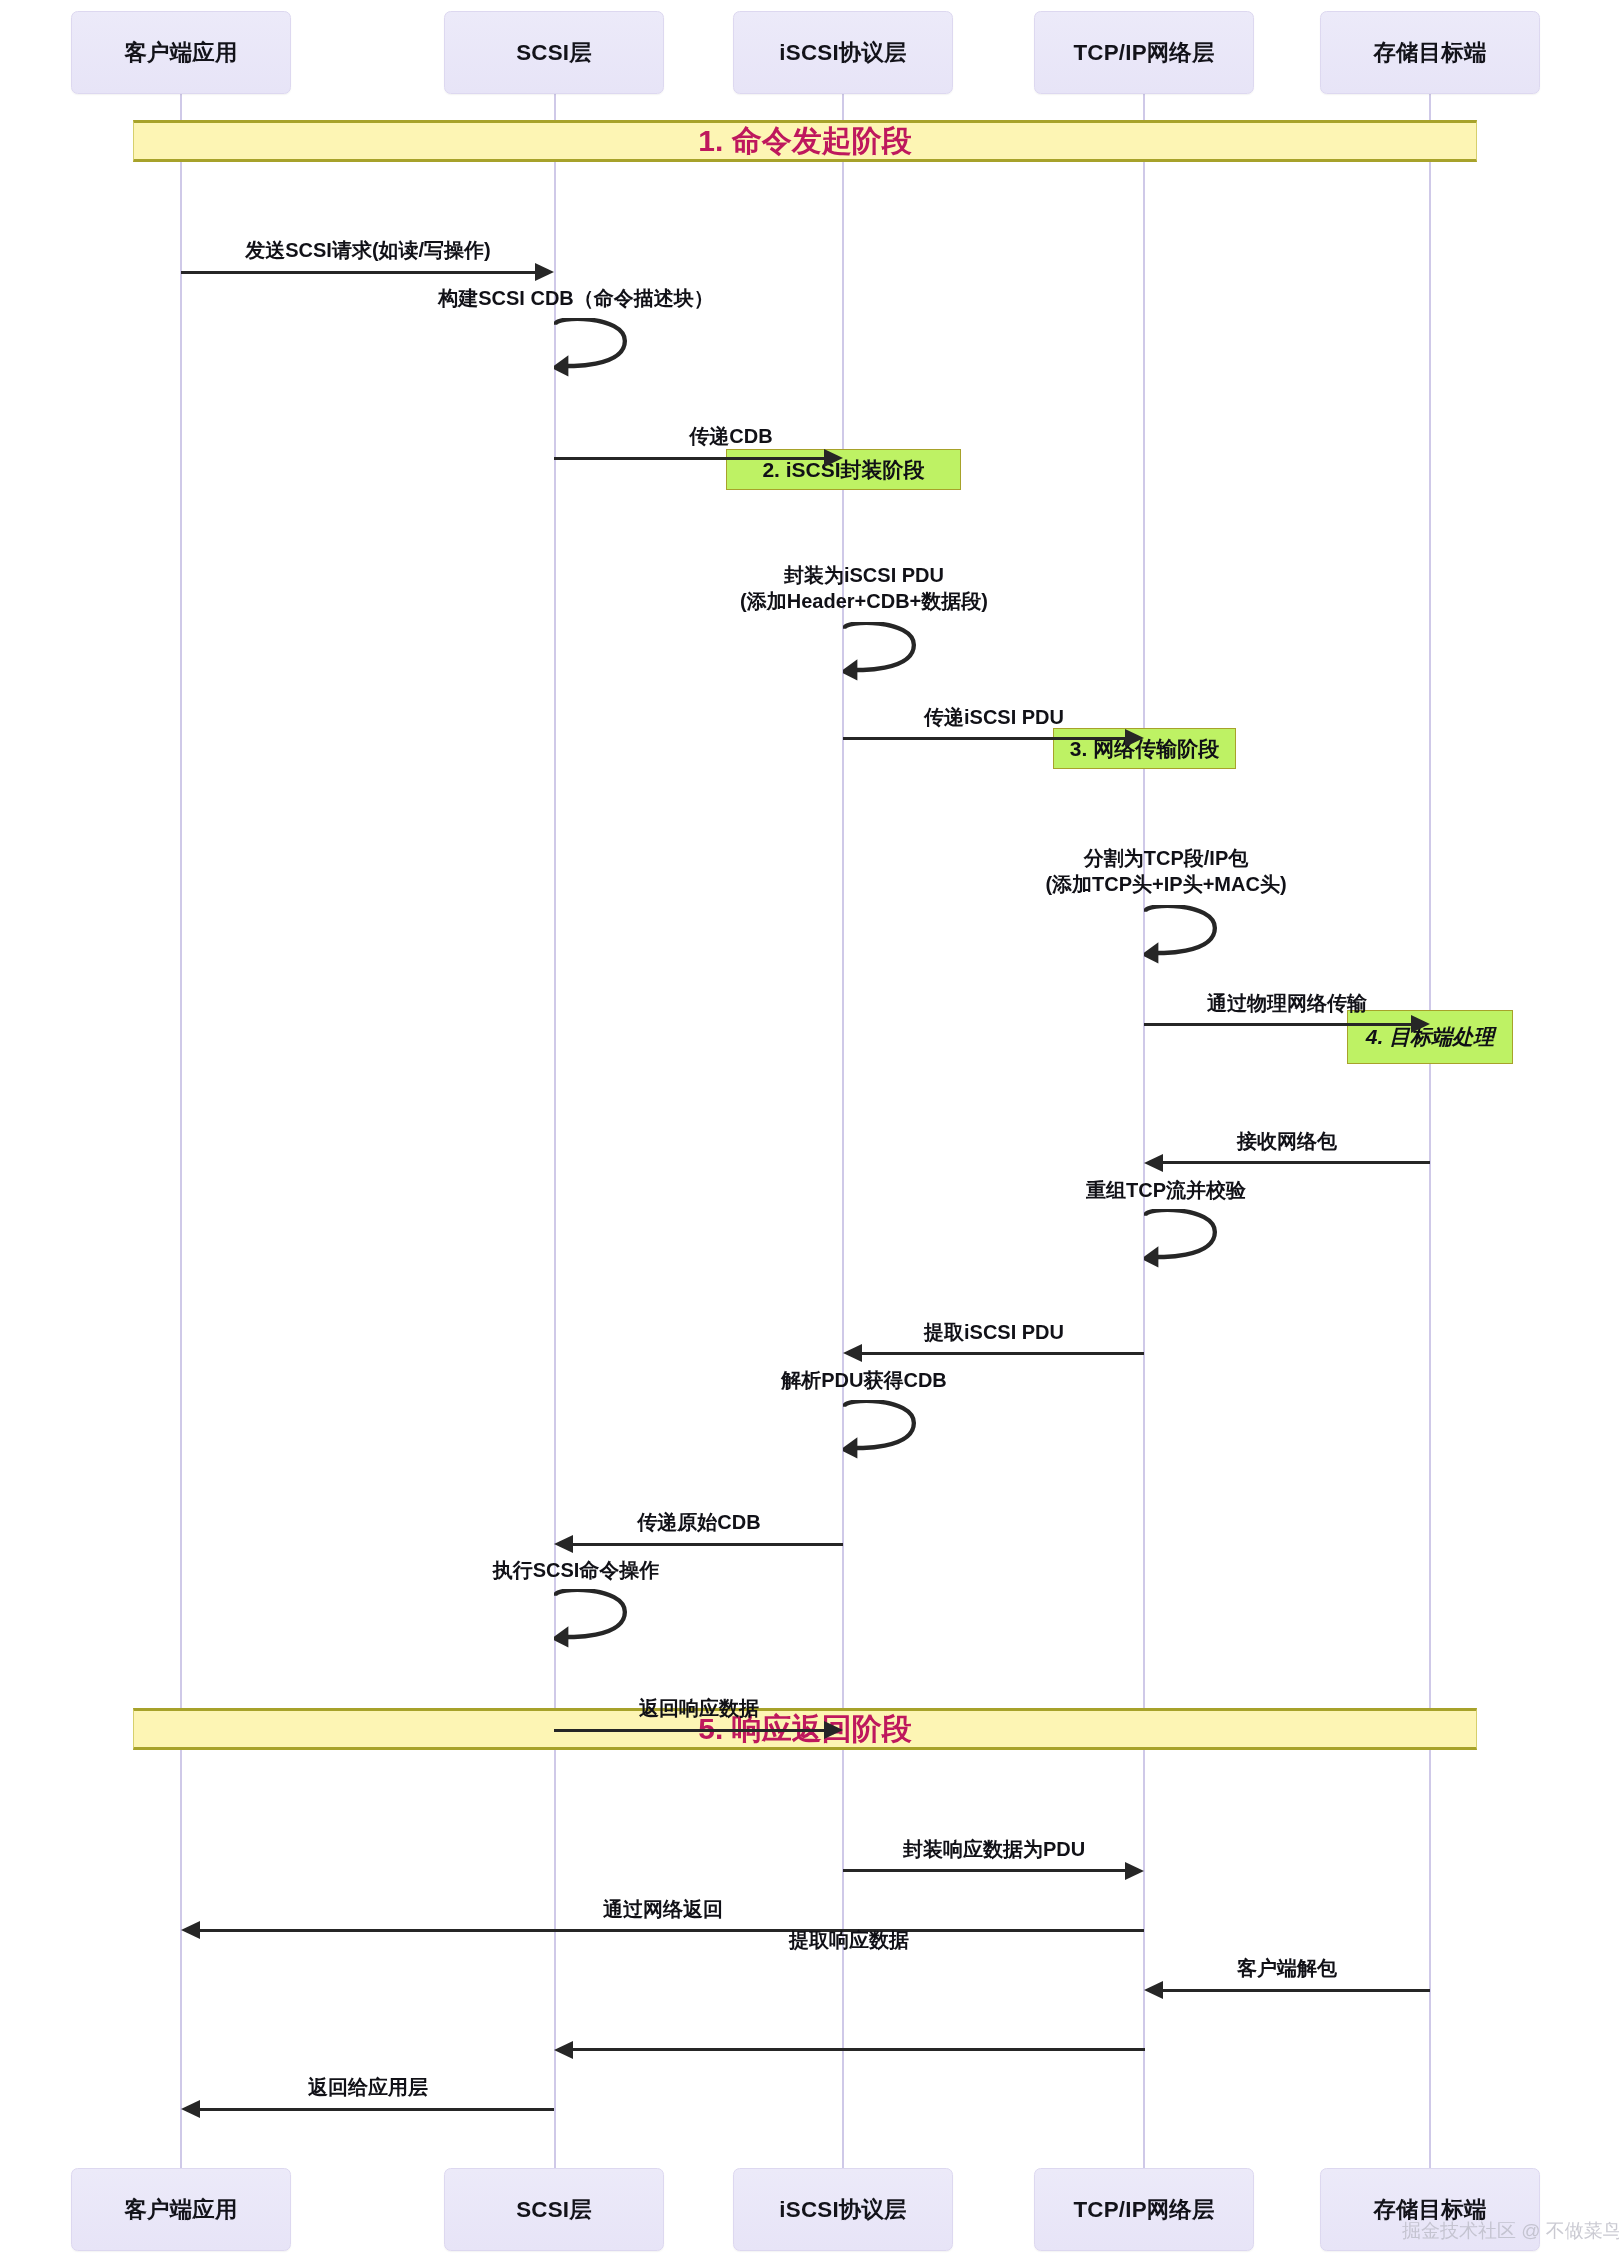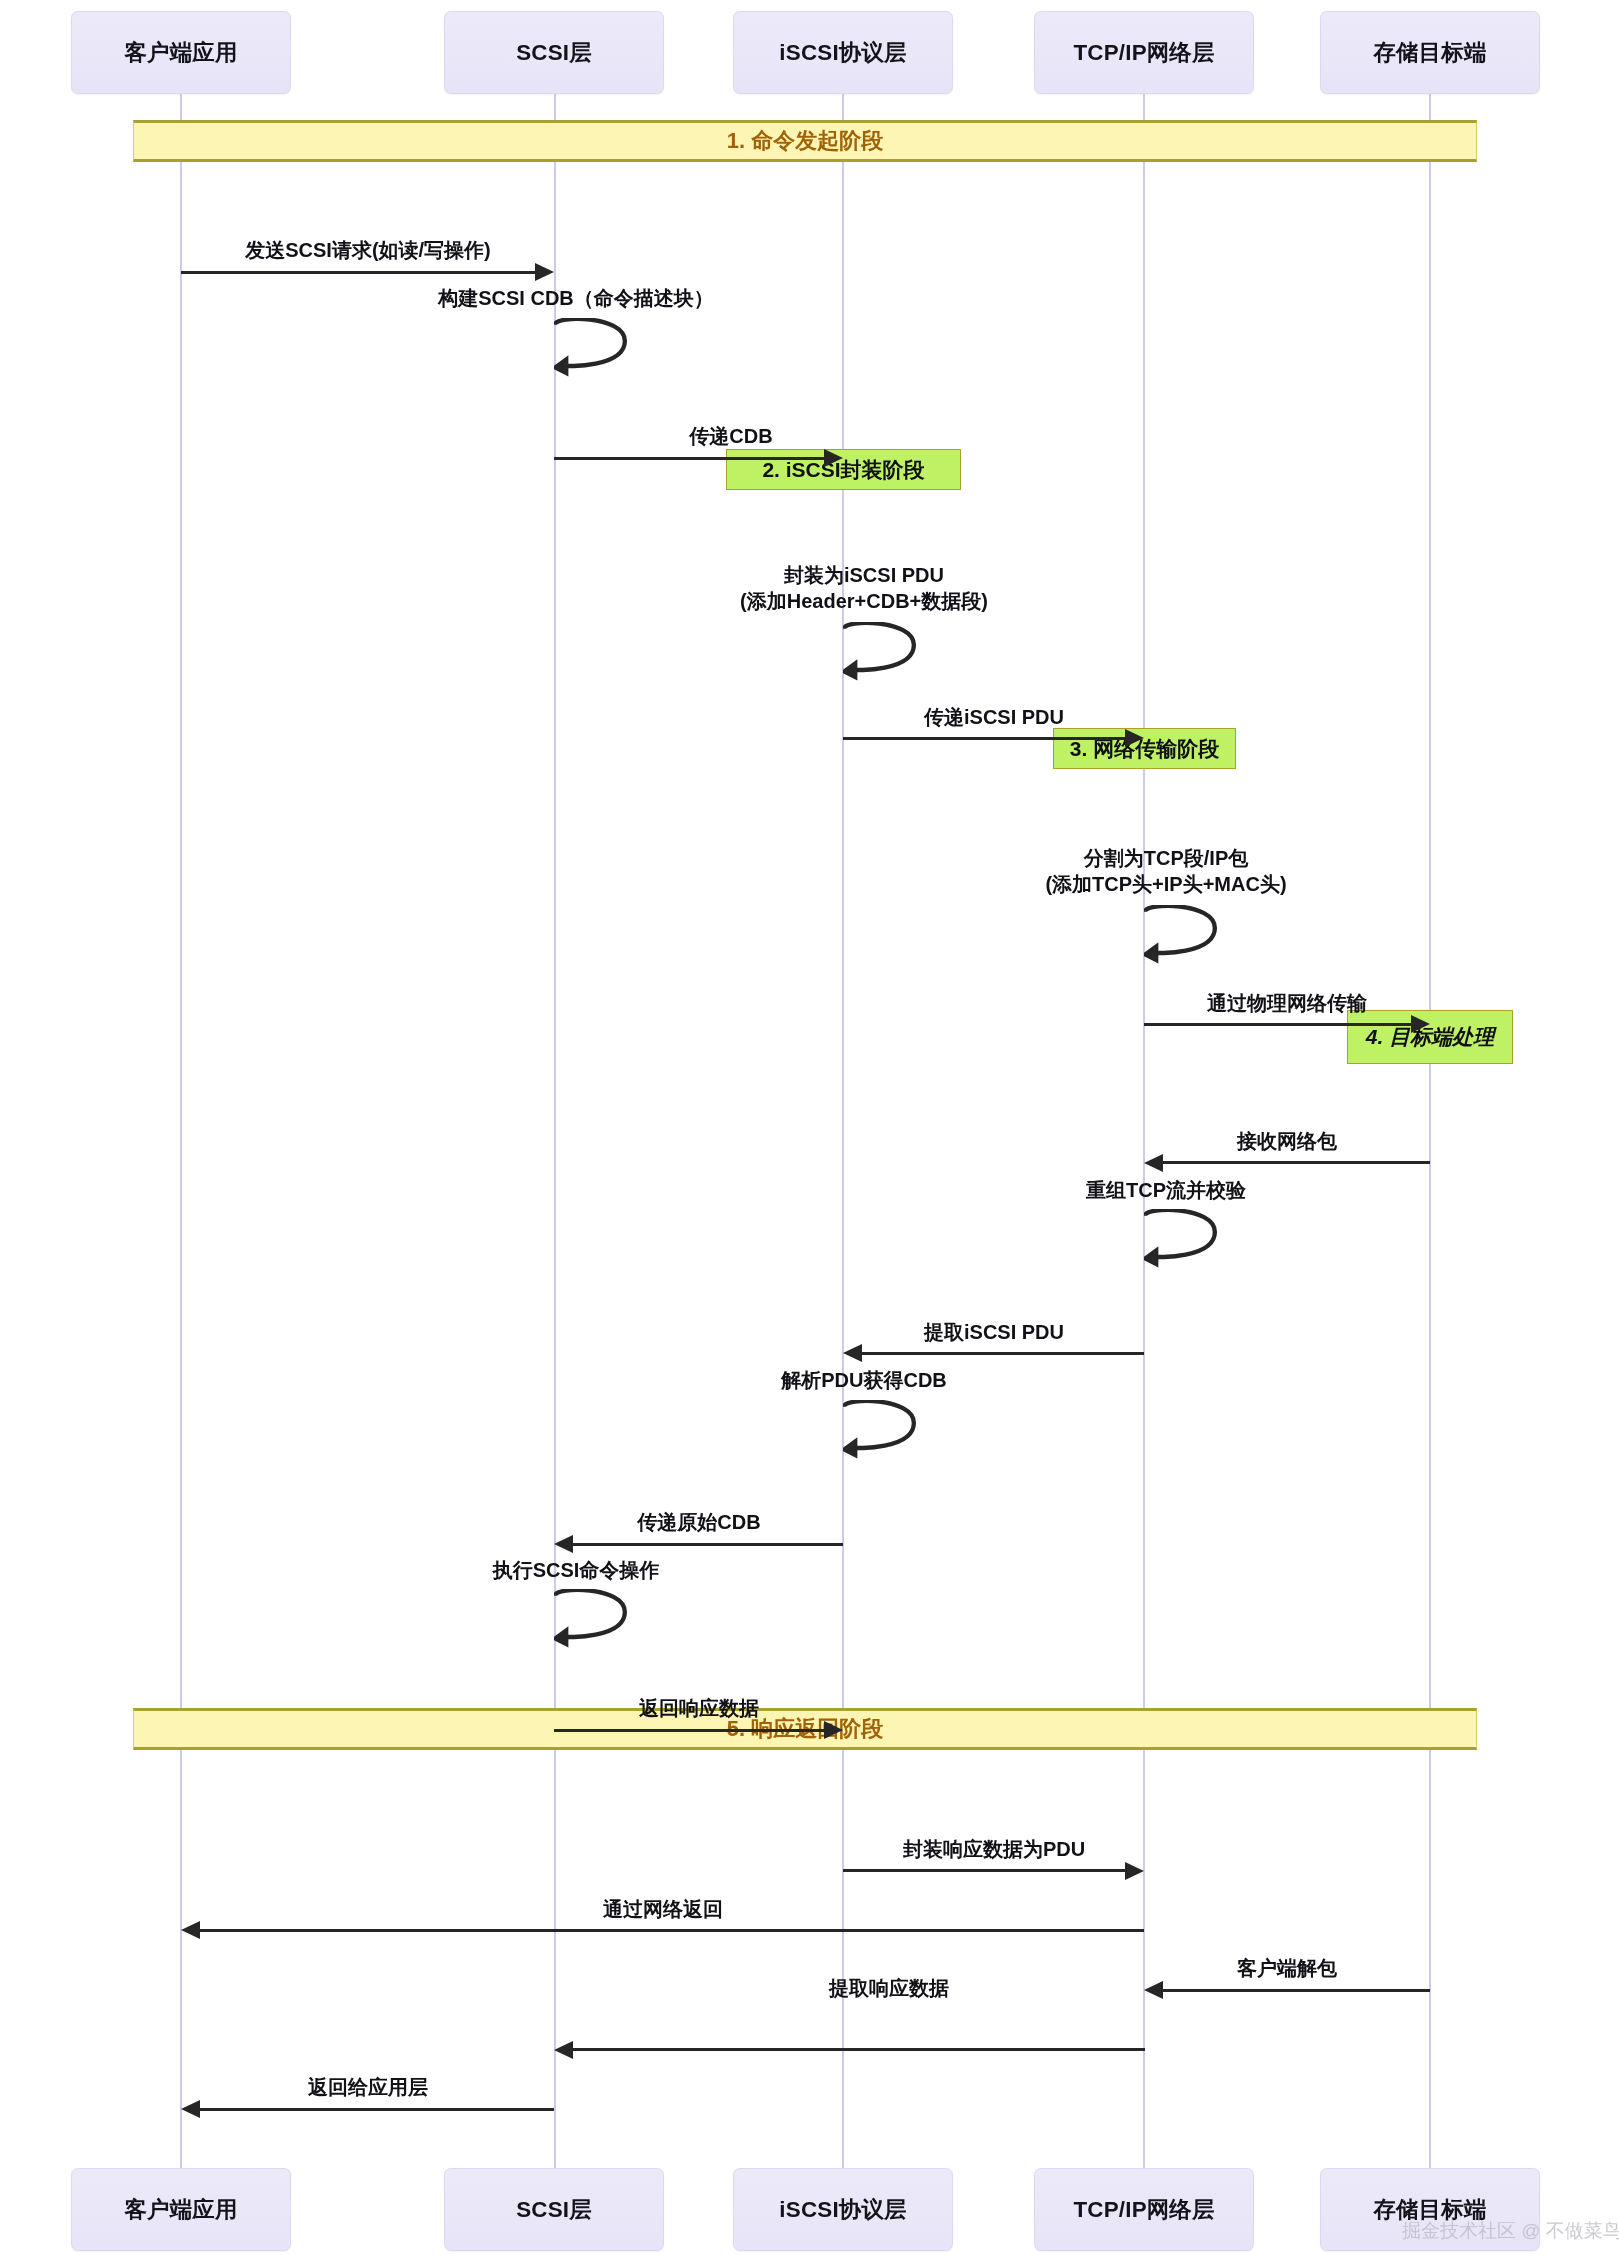--- a/index.html
+++ b/index.html
@@ -28,21 +28,21 @@
   .phase-bar{
     position:absolute;
     background:#fdf5b4;
     border-top:3.3px solid #a7a22a;
     border-bottom:3.3px solid #a7a22a;
     border-left:1.4px solid #d6cf6d;
     border-right:1.4px solid #d6cf6d;
     display:flex;align-items:center;justify-content:center;
     box-sizing:border-box;
   }
-  .phase-bar span{font-size:22px;font-weight:bold;color:#a16207;white-space:nowrap;}
+  .phase-bar span{font-size:30px;font-weight:bold;color:#be185d;white-space:nowrap;}
 
   
   .phase-note{
     position:absolute;
     background:#bef264;
     border:1.9px solid #a7a22a;
     display:flex;align-items:center;justify-content:center;
     box-sizing:border-box;
   }
   .phase-note span{font-size:21px;font-weight:bold;color:#101016;white-space:nowrap;}
@@ -185,21 +185,21 @@
     <div class="arrow-head right" style="top: 1721px; left: 824px;"></div>
     <div class="msg-label" style="left: 994px; top: 1837px; white-space: pre-line;">封装响应数据为PDU</div>
     <div class="arrow-line" style="left: 843px; width: 285px; top: 1869px;"></div>
     <div class="arrow-head right" style="top: 1862px; left: 1125px;"></div>
     <div class="msg-label" style="left: 663px; top: 1897px; white-space: pre-line;">通过网络返回</div>
     <div class="arrow-line" style="left: 197px; width: 947px; top: 1929px;"></div>
     <div class="arrow-head left" style="top: 1921px; left: 181px;"></div>
     <div class="msg-label" style="left: 1287px; top: 1956px; white-space: pre-line;">客户端解包</div>
     <div class="arrow-line" style="left: 1160px; width: 270px; top: 1989px;"></div>
     <div class="arrow-head left" style="top: 1981px; left: 1144px;"></div>
-    <div class="msg-label" style="left: 849px; top: 1976px; white-space: pre-line; margin-left: 40px;">提取响应数据</div>
+    <div class="msg-label" style="left: 849px; top: 1928px; white-space: pre-line;">提取响应数据</div>
     <div class="arrow-line" style="left: 571px; width: 574px; top: 2048px;"></div>
     <div class="arrow-head left" style="top: 2041px; left: 554px;"></div>
     <div class="msg-label" style="left: 368px; top: 2075px; white-space: pre-line;">返回给应用层</div>
     <div class="arrow-line" style="left: 197px; width: 357px; top: 2108px;"></div>
     <div class="arrow-head left" style="top: 2100px; left: 181px;"></div>
     <div class="watermark" style="left: 1402px; top: 2218px;">掘金技术社区 @ 不做菜鸟的网工</div>
   </div>
 
 
 </body></html>

